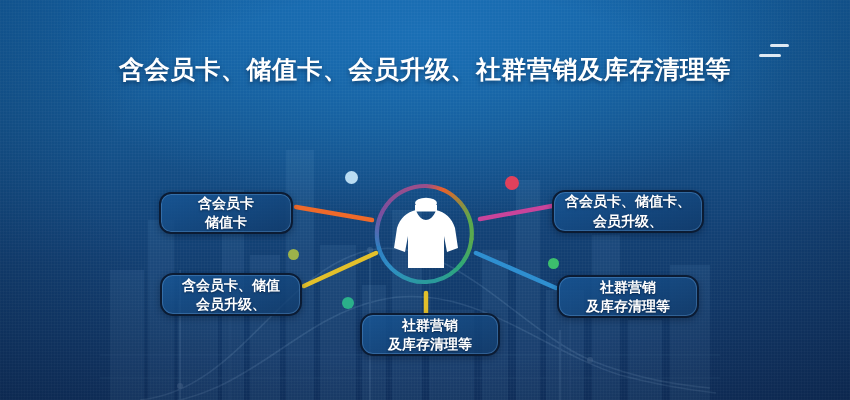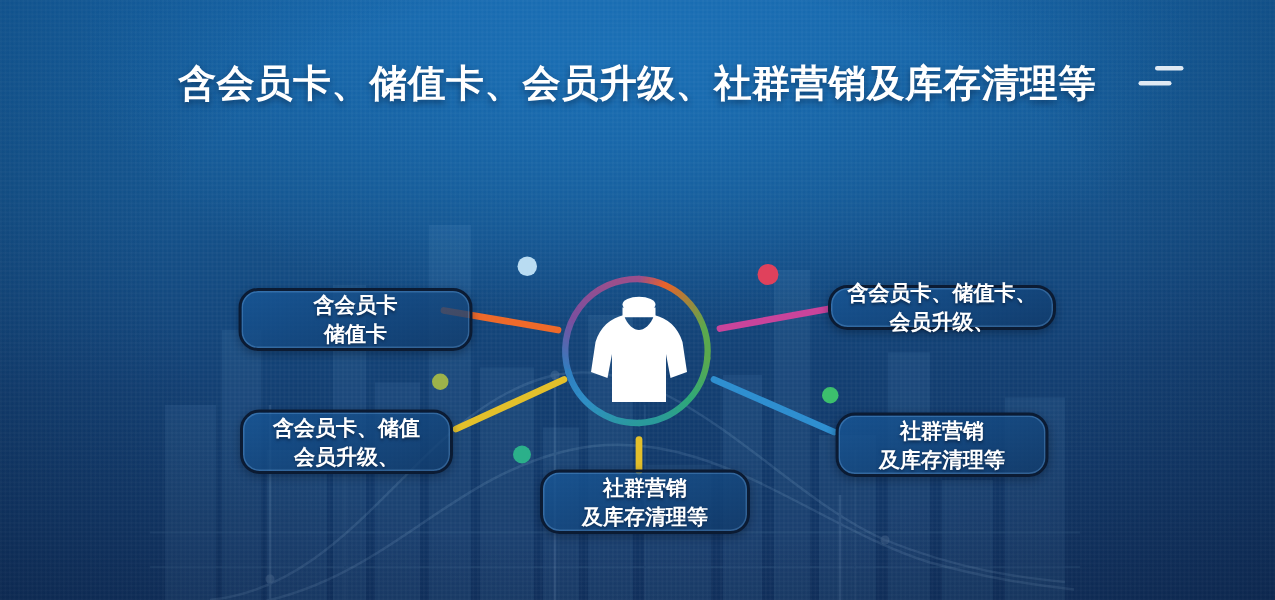--- a/index.html
+++ b/index.html
@@ -68,21 +68,21 @@
   .title {
     font-size: 62px;
     line-height: 68px;
     font-weight: 700;
     color: #ffffff;
     letter-spacing: 1px;
     text-shadow: 0 2px 5px rgba(4,26,56,.55);
     white-space: nowrap;
   }
   .subtitle {
-    margin-top: 5px;
+    margin-top: 18px;
     font-size: 25px;
     line-height: 30px;
     font-weight: 700;
     color: #ffffff;
     letter-spacing: .5px;
     text-shadow: 0 2px 4px rgba(4,26,56,.5);
     white-space: nowrap;
   }
 
   
@@ -137,23 +137,23 @@
     z-index: 5;
   }
   .label-box .line {
     color: #ffffff;
     font-size: 14px;
     line-height: 19px;
     font-weight: 700;
     white-space: nowrap;
     text-shadow: 0 1px 2px rgba(4,20,45,.6);
   }
-  .box-tl { left: 159px; top: 192px; width: 156px; height: 42px; }
-  .box-tr { left: 552px; top: 190px; width: 152px; height: 30px; }
-  .box-bl { left: 160px; top: 273px; width: 142px; height: 43px; }
+  .box-tl { left: 159px; top: 192px; width: 134px; height: 42px; border-radius: 12px; }
+  .box-tr { left: 552px; top: 190px; width: 152px; height: 43px; justify-content: space-between; }
+  .box-bl { left: 160px; top: 273px; width: 142px; height: 43px; font-family: Liberation Serif, serif; }
   .box-br { left: 557px; top: 275px; width: 142px; height: 43px; }
   .box-bc { left: 360px; top: 313px; width: 140px; height: 43px; }
 
   
   .dot {
     position: absolute;
     border-radius: 50%;
     z-index: 5;
   }
 </style>

